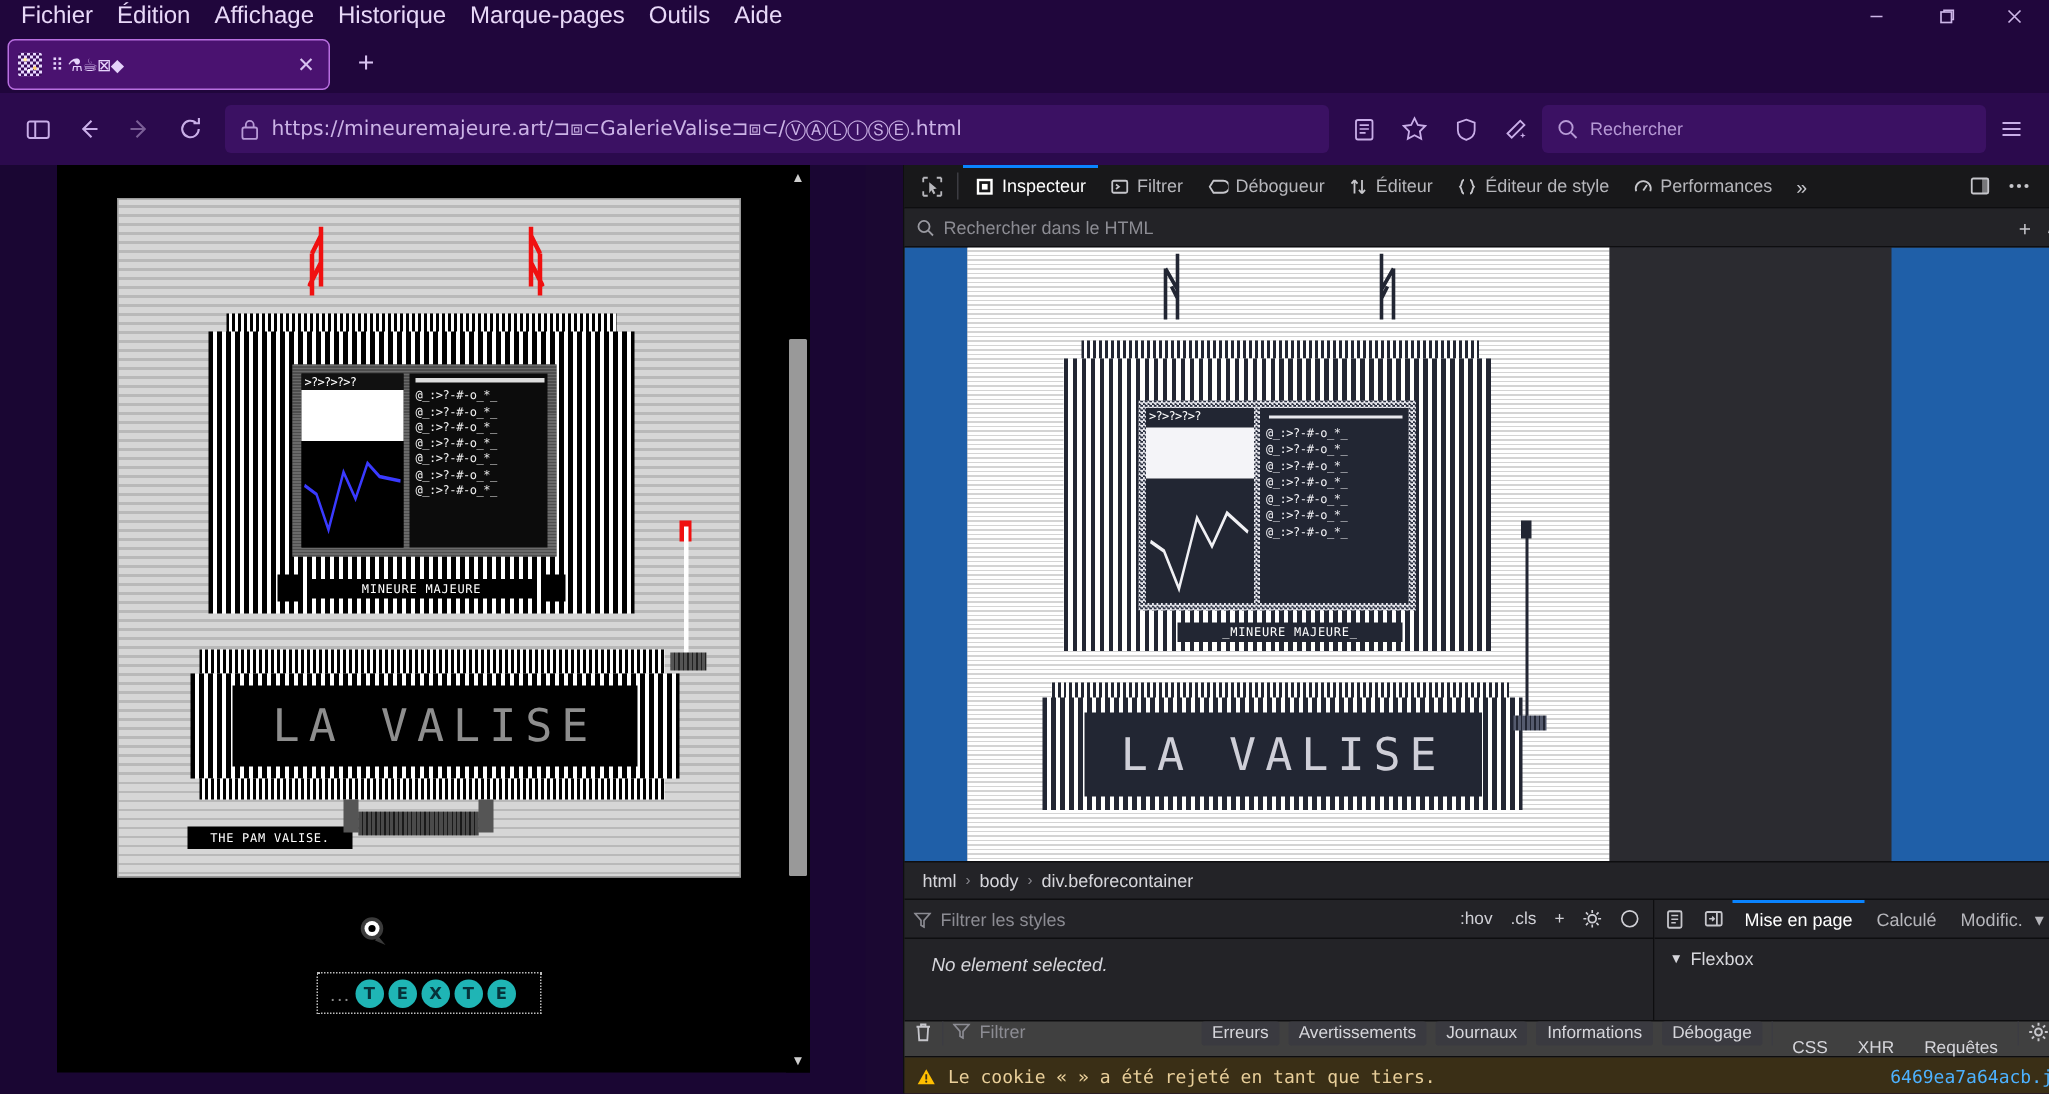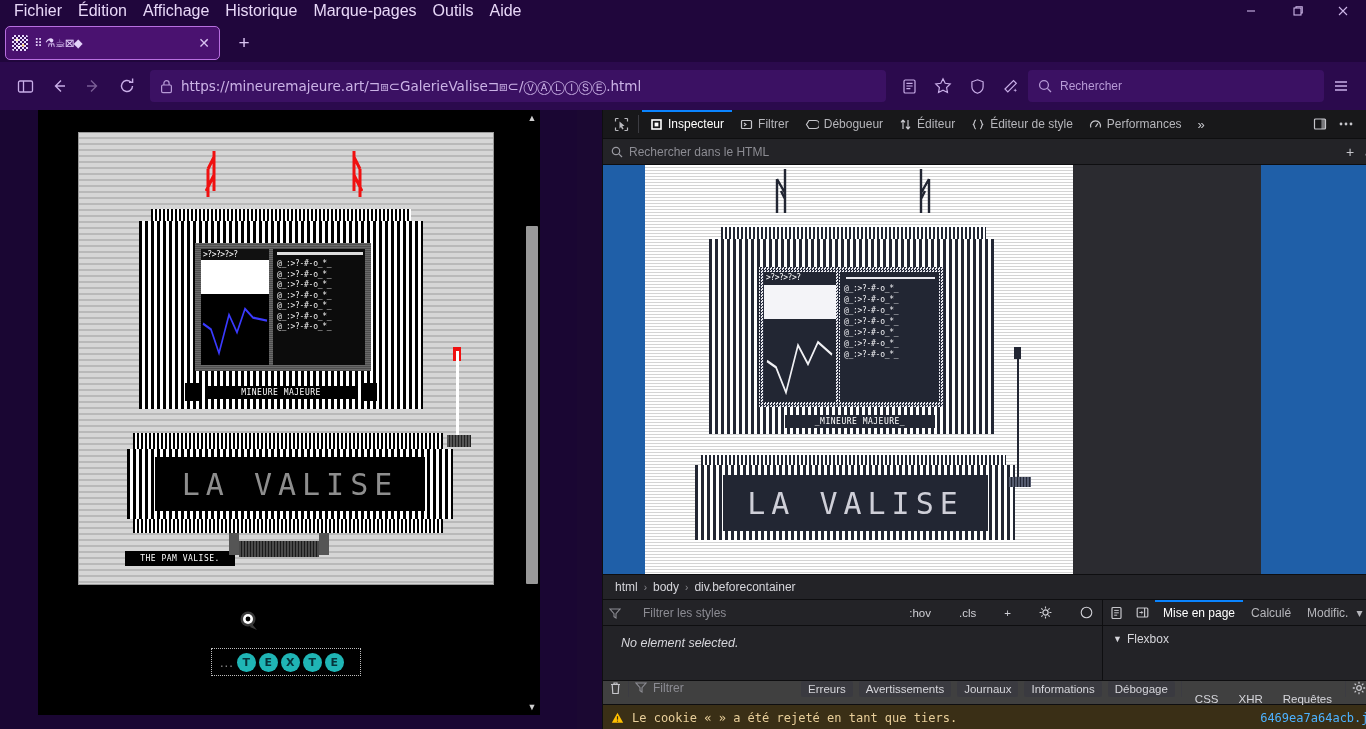--- a/index.html
+++ b/index.html
@@ -317,21 +317,21 @@
     height:26px; background:#232327; display:flex; align-items:center;
     border-top:1px solid #0e0e10; border-bottom:1px solid #0e0e10; padding-left:12px; gap:6px;text-align:right;
   }
   .crumb { color:#d6d6db; font-size:12px; }
   .crumb-sep { color:#8a8a90; font-size:10px; }
 
   
   .dt-split { display:flex; height:80px; }
   .dt-rules { flex:1; background:#232327; border-right:1px solid #0e0e10; }
   .dt-rules-tb {
-    height:26px; display:flex; align-items:center; gap:22px; padding:0 6px;
+    height:26px; display:flex; align-items:center; gap:6px; padding:0 6px;
     border-bottom:1px solid #0e0e10;
   }
   .dt-rules-tb .ph { color:#8c8c93; font-size:12px; flex:1; }
   .dt-rules-tb .tool { color:#d0d0d6; font-size:11.5px; padding:0 3px; }
   .dt-noelem { color:#d6d6db; font-size:12.5px; font-style:italic; padding:10px 0 0 18px; }
   .dt-layout { width:288px; background:#232327; }
   .dt-layout-tb {
     height:26px; display:flex; align-items:center; border-bottom:1px solid #0e0e10;
   }
   .dt-layout-tb .icon { width:26px; display:flex; align-items:center; justify-content:center; color:#c6c6cb; }

